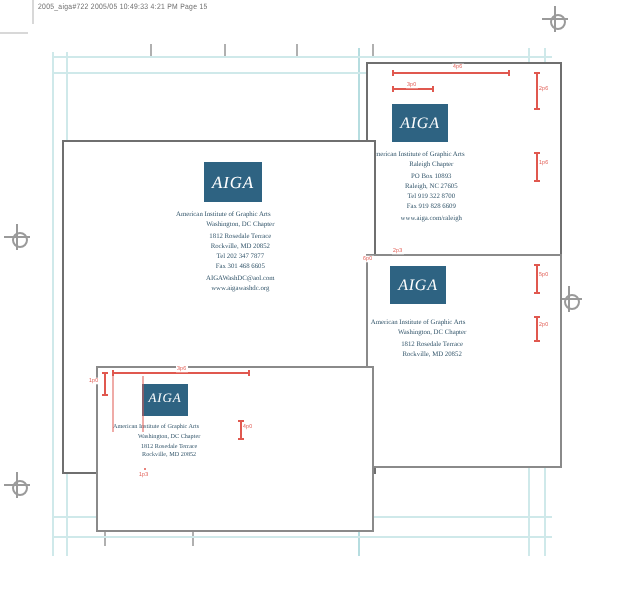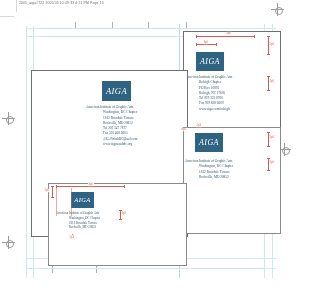--- a/index.html
+++ b/index.html
@@ -2,21 +2,21 @@
 <html><head>
 <meta charset="utf-8">
 <style>
   html,body{margin:0;padding:0;}
   body{
     width:300px;height:300px;overflow:hidden;
     background:#ffffff;
     font-family:"Liberation Serif", serif;
     position:relative;
   }
-  .stage{position:absolute;inset:0;width:300px;height:220px;}
+  .stage{position:absolute;inset:0;width:300px;height:220px;text-align:center;}
 
   
   .slug{
     position:absolute;left:19px;top:1px;
     font-family:"Liberation Sans", sans-serif;
     font-size:3.4px;letter-spacing:.15px;
     color:#6b6b6b;white-space:nowrap;
     transform:scaleY(1.15);transform-origin:left top;
   }
   .slug-rule{

